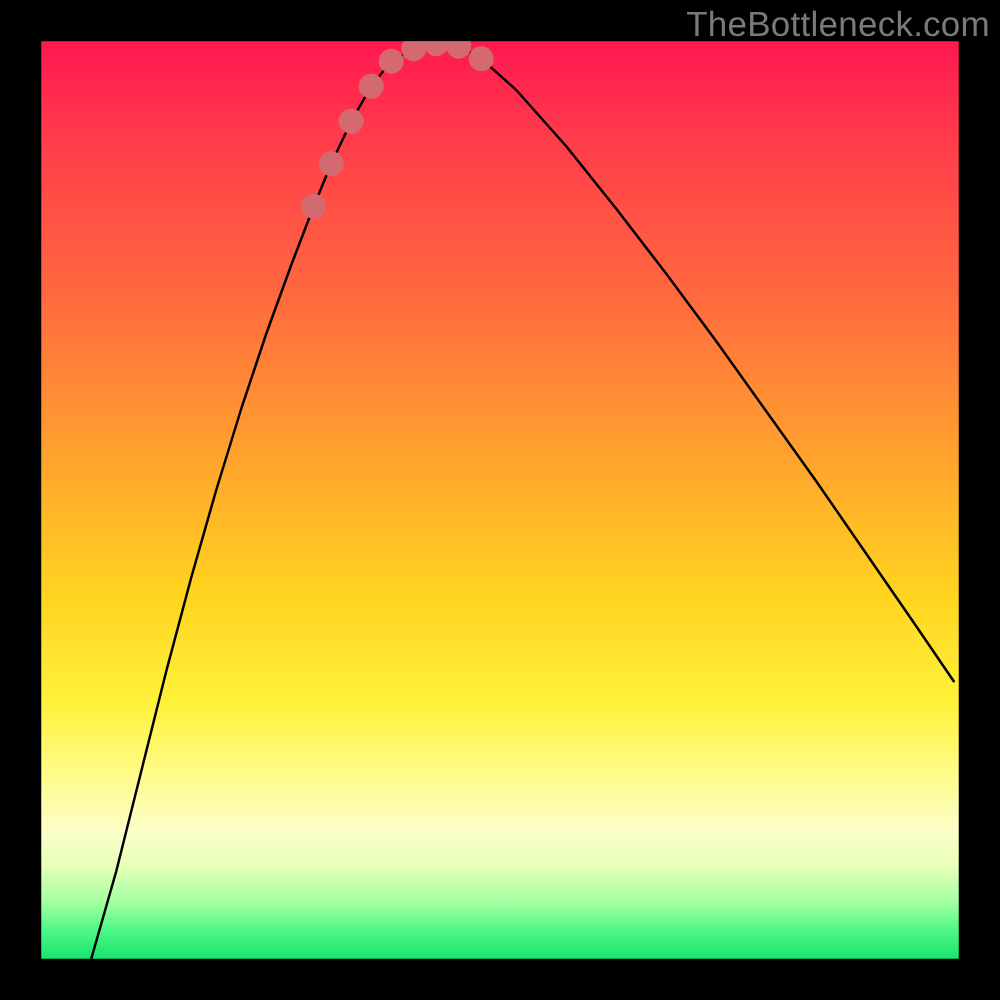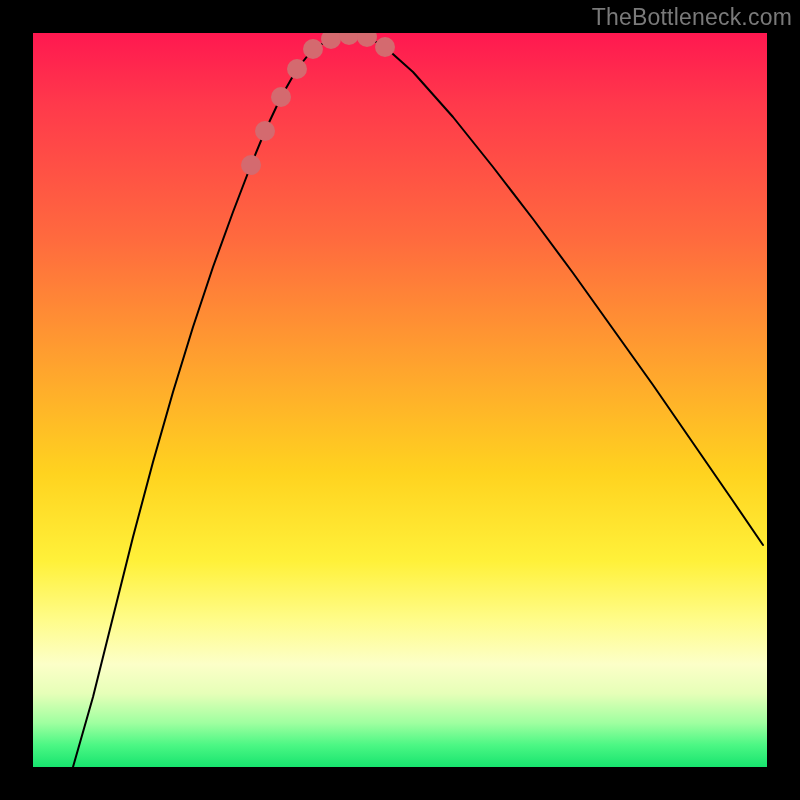--- a/index.html
+++ b/index.html
@@ -38,21 +38,21 @@
       #9fffa0 94%,
       #4cf784 97%,
       #17e46e 100%
     );
   }
   .watermark {
     position: absolute;
     top: 4px;
     right: 8px;
     color: #7a7a7a;
-    font-size: 23px;
+    font-size: 28px;
     font-weight: 500;
     letter-spacing: 0.2px;
     user-select: none;
   }
   svg.curve {
     position: absolute;
     left: 0;
     top: 0;
     width: 734px;
     height: 734px;

